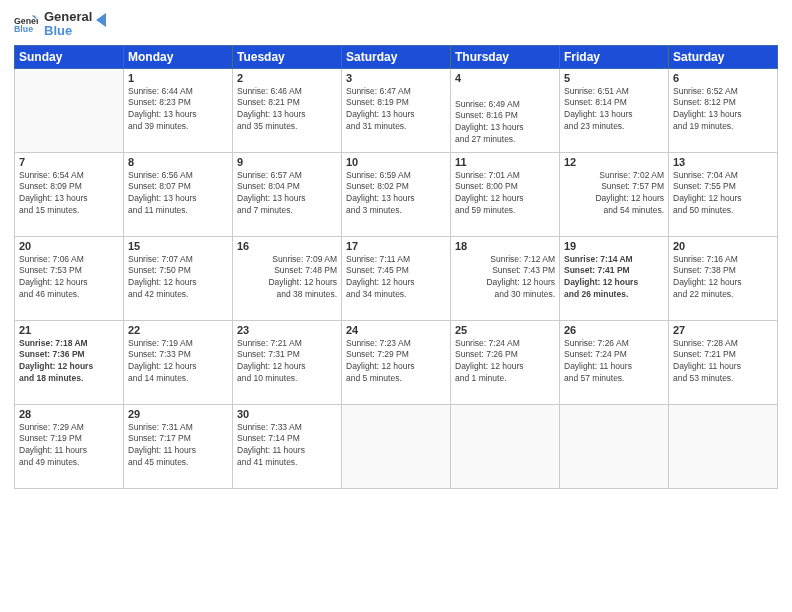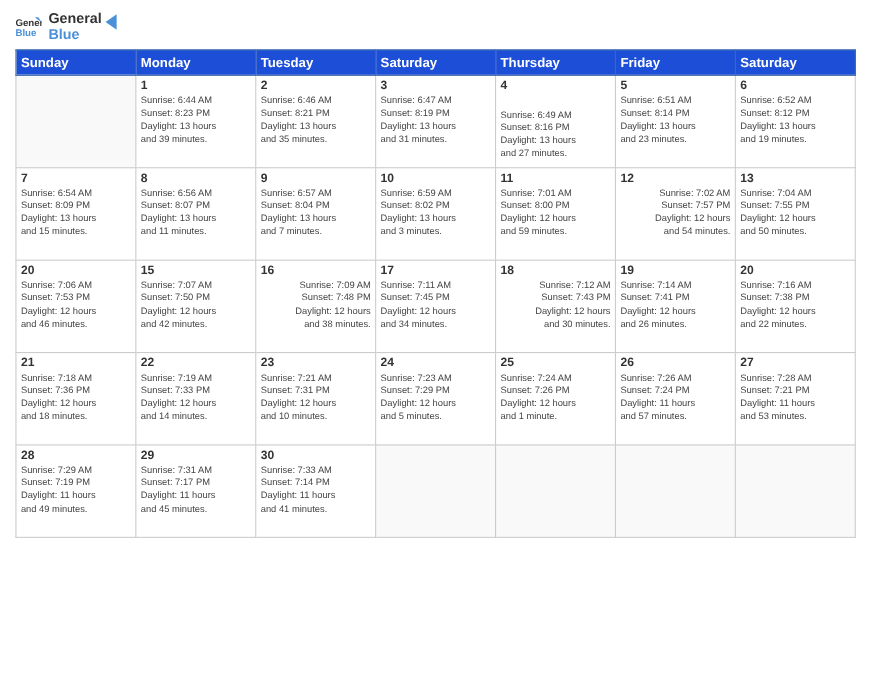--- a/index.html
+++ b/index.html
@@ -246,37 +246,37 @@
           </td>
           <td>
             <span class="day-number">18</span>
             <div class="day-info" style="white-space: pre-line; text-align: right;">Sunrise: 7:12 AM
 Sunset: 7:43 PM
 Daylight: 12 hours
 and 30 minutes.</div>
           </td>
           <td>
             <span class="day-number">19</span>
-            <div class="day-info" style="white-space: pre-line;">Sunrise: 7:14 AM
+            <div class="day-info" style="white-space: pre-line; font-weight: bold;">Sunrise: 7:14 AM
 Sunset: 7:41 PM
 Daylight: 12 hours
 and 26 minutes.</div>
           </td>
           <td>
             <span class="day-number">20</span>
             <div class="day-info" style="white-space: pre-line;">Sunrise: 7:16 AM
 Sunset: 7:38 PM
 Daylight: 12 hours
 and 22 minutes.</div>
           </td>
         </tr>
         <tr>
           <td>
             <span class="day-number">21</span>
-            <div class="day-info" style="white-space: pre-line;">Sunrise: 7:18 AM
+            <div class="day-info" style="white-space: pre-line; font-weight: bold;">Sunrise: 7:18 AM
 Sunset: 7:36 PM
 Daylight: 12 hours
 and 18 minutes.</div>
           </td>
           <td>
             <span class="day-number">22</span>
             <div class="day-info" style="white-space: pre-line;">Sunrise: 7:19 AM
 Sunset: 7:33 PM
 Daylight: 12 hours
 and 14 minutes.</div>

